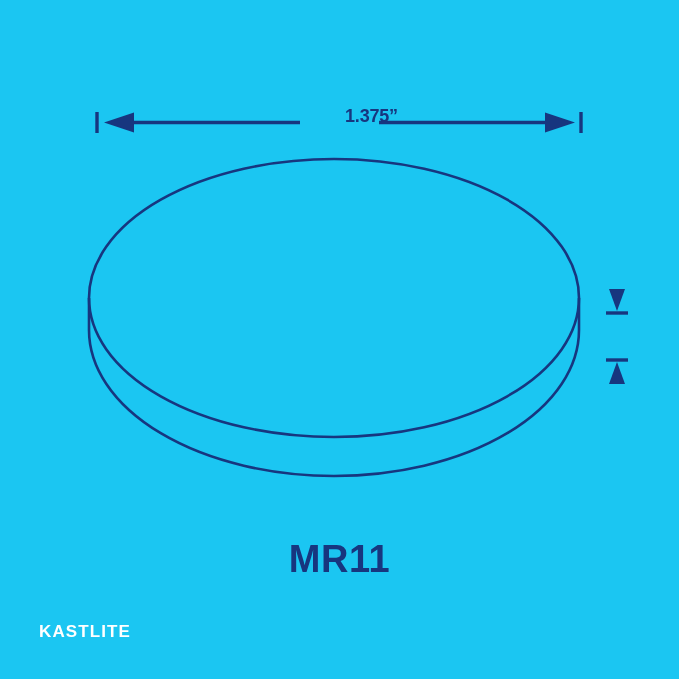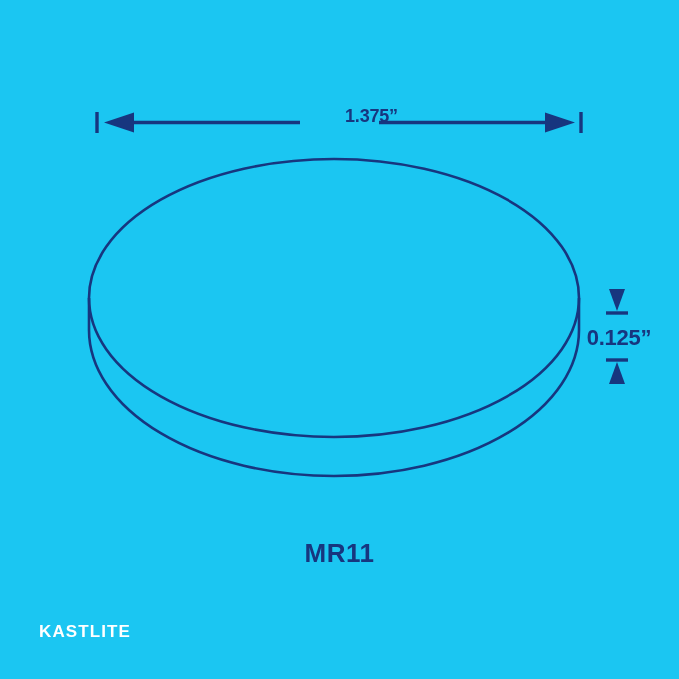--- a/index.html
+++ b/index.html
@@ -53,21 +53,21 @@
     text-align: center;
     font-size: 22px;
     letter-spacing: -0.3px;
     color: #17367f;
   }
   #part-title {
     left: 0;
     top: 538px;
     width: 679px;
     text-align: center;
-    font-size: 26px;
+    font-size: 38px;
     letter-spacing: 0.5px;
     color: #17367f;
   }
   #brand-logo {
     left: 39px;
     top: 622px;
     font-size: 17px;
     letter-spacing: 1.1px;
     color: #ffffff;
   }
@@ -119,20 +119,19 @@
       <polygon points="617,311 609,289 625,289" fill="#17367f"></polygon>
 
       <polygon points="617,362 609,384 625,384" fill="#17367f"></polygon>
 
       <line x1="606" y1="360" x2="628" y2="360" stroke="#17367f" stroke-width="3.4"></line>
     </g>
   </svg>
 
   <div class="txt" id="dim-width-label">1.375”</div>
 
-  <div class="txt" id="dim-thickness-label">0.125”</div>
 
   <div class="txt" id="part-title">MR11</div>
 
   <div class="txt" id="brand-logo">KASTLITE</div>
 
 
 </div>
 
 </body></html>

